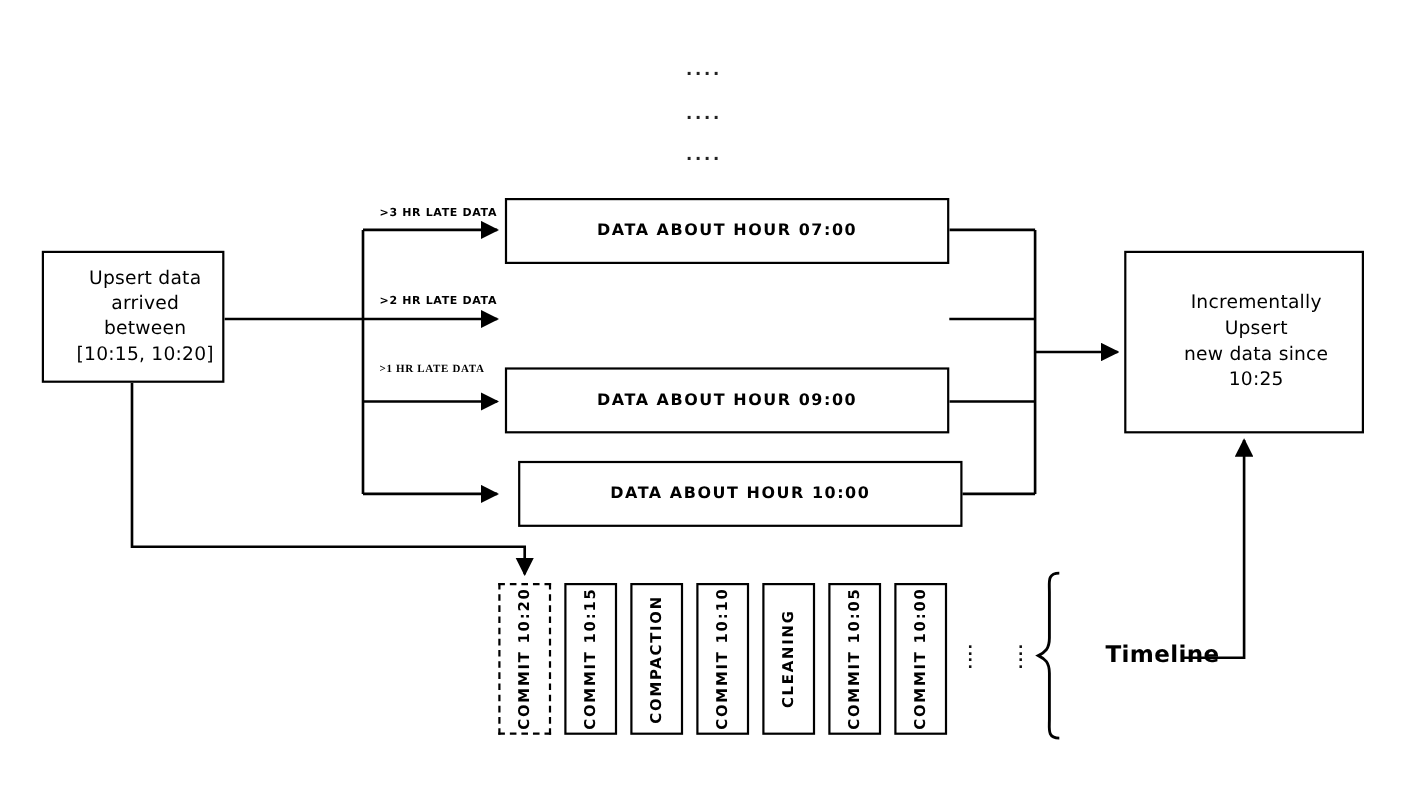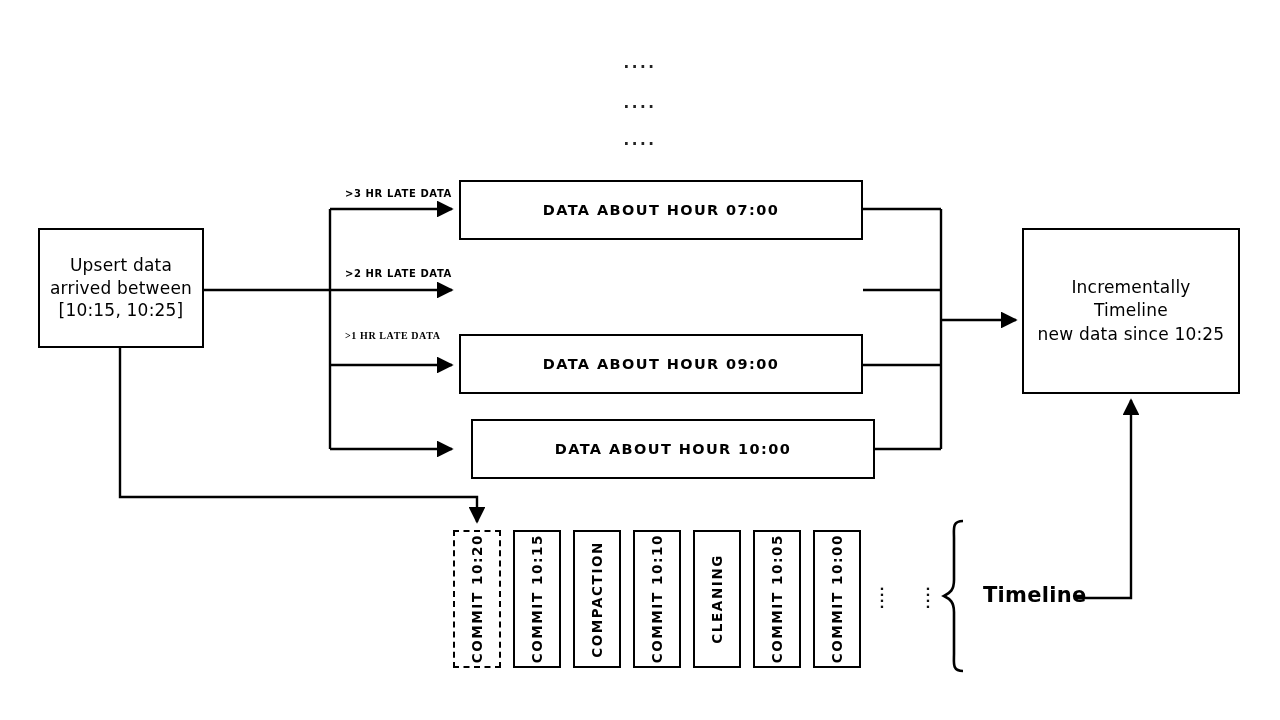--- a/index.html
+++ b/index.html
@@ -44,20 +44,21 @@
   .box.dashed {
     border-style: dashed;
     border-width: 2px;
   }
 
   
   .hand {
     font-family: "DejaVu Sans", sans-serif;
     font-weight: 400;
     letter-spacing: 0.2px;
+    padding-left: 22px;
   }
   
   .caps {
     font-family: "DejaVu Sans", sans-serif;
     font-weight: 700;
     text-transform: uppercase;
     letter-spacing: 1.4px;
   }
 
   
@@ -206,41 +207,41 @@
   </svg>
 
   <div class="top-dots" id="top-dots-0">....</div>
   <div class="top-dots" id="top-dots-1">....</div>
   <div class="top-dots" id="top-dots-2">....</div>
 
   <div class="box hand" id="upsert-box">
     <div class="txt">
       <div>Upsert data</div>
       <div>arrived between</div>
-      <div>[10:15, 10:25]</div>
+      <div>[10:15, 10:20]</div>
     </div>
   </div>
 
   <div class="edge-label" id="edge-label-0">&gt;3 hr late data</div>
   <div class="edge-label" id="edge-label-1">&gt;2 hr late data</div>
   <div class="edge-label" id="edge-label-2">&gt;1 hr late data</div>
 
   <div class="box caps hour-box" id="hour-box-0">
     <span>Data about hour 07:00</span>
   </div>
   <div class="box caps hour-box" id="hour-box-2">
     <span>Data about hour 09:00</span>
   </div>
   <div class="box caps hour-box" id="hour-box-3">
     <span>Data about hour 10:00</span>
   </div>
 
   <div class="box hand" id="consume-box">
     <div class="txt">
-      <div>Incrementally Timeline</div>
+      <div>Incrementally Upsert</div>
       <div>new data since 10:25</div>
     </div>
   </div>
 
   <div class="box commit-box dashed" style="left:453px">
     <span class="vtxt">COMMIT 10:20</span>
   </div>
   <div class="box commit-box" style="left:513px">
     <span class="vtxt">COMMIT 10:15</span>
   </div>

